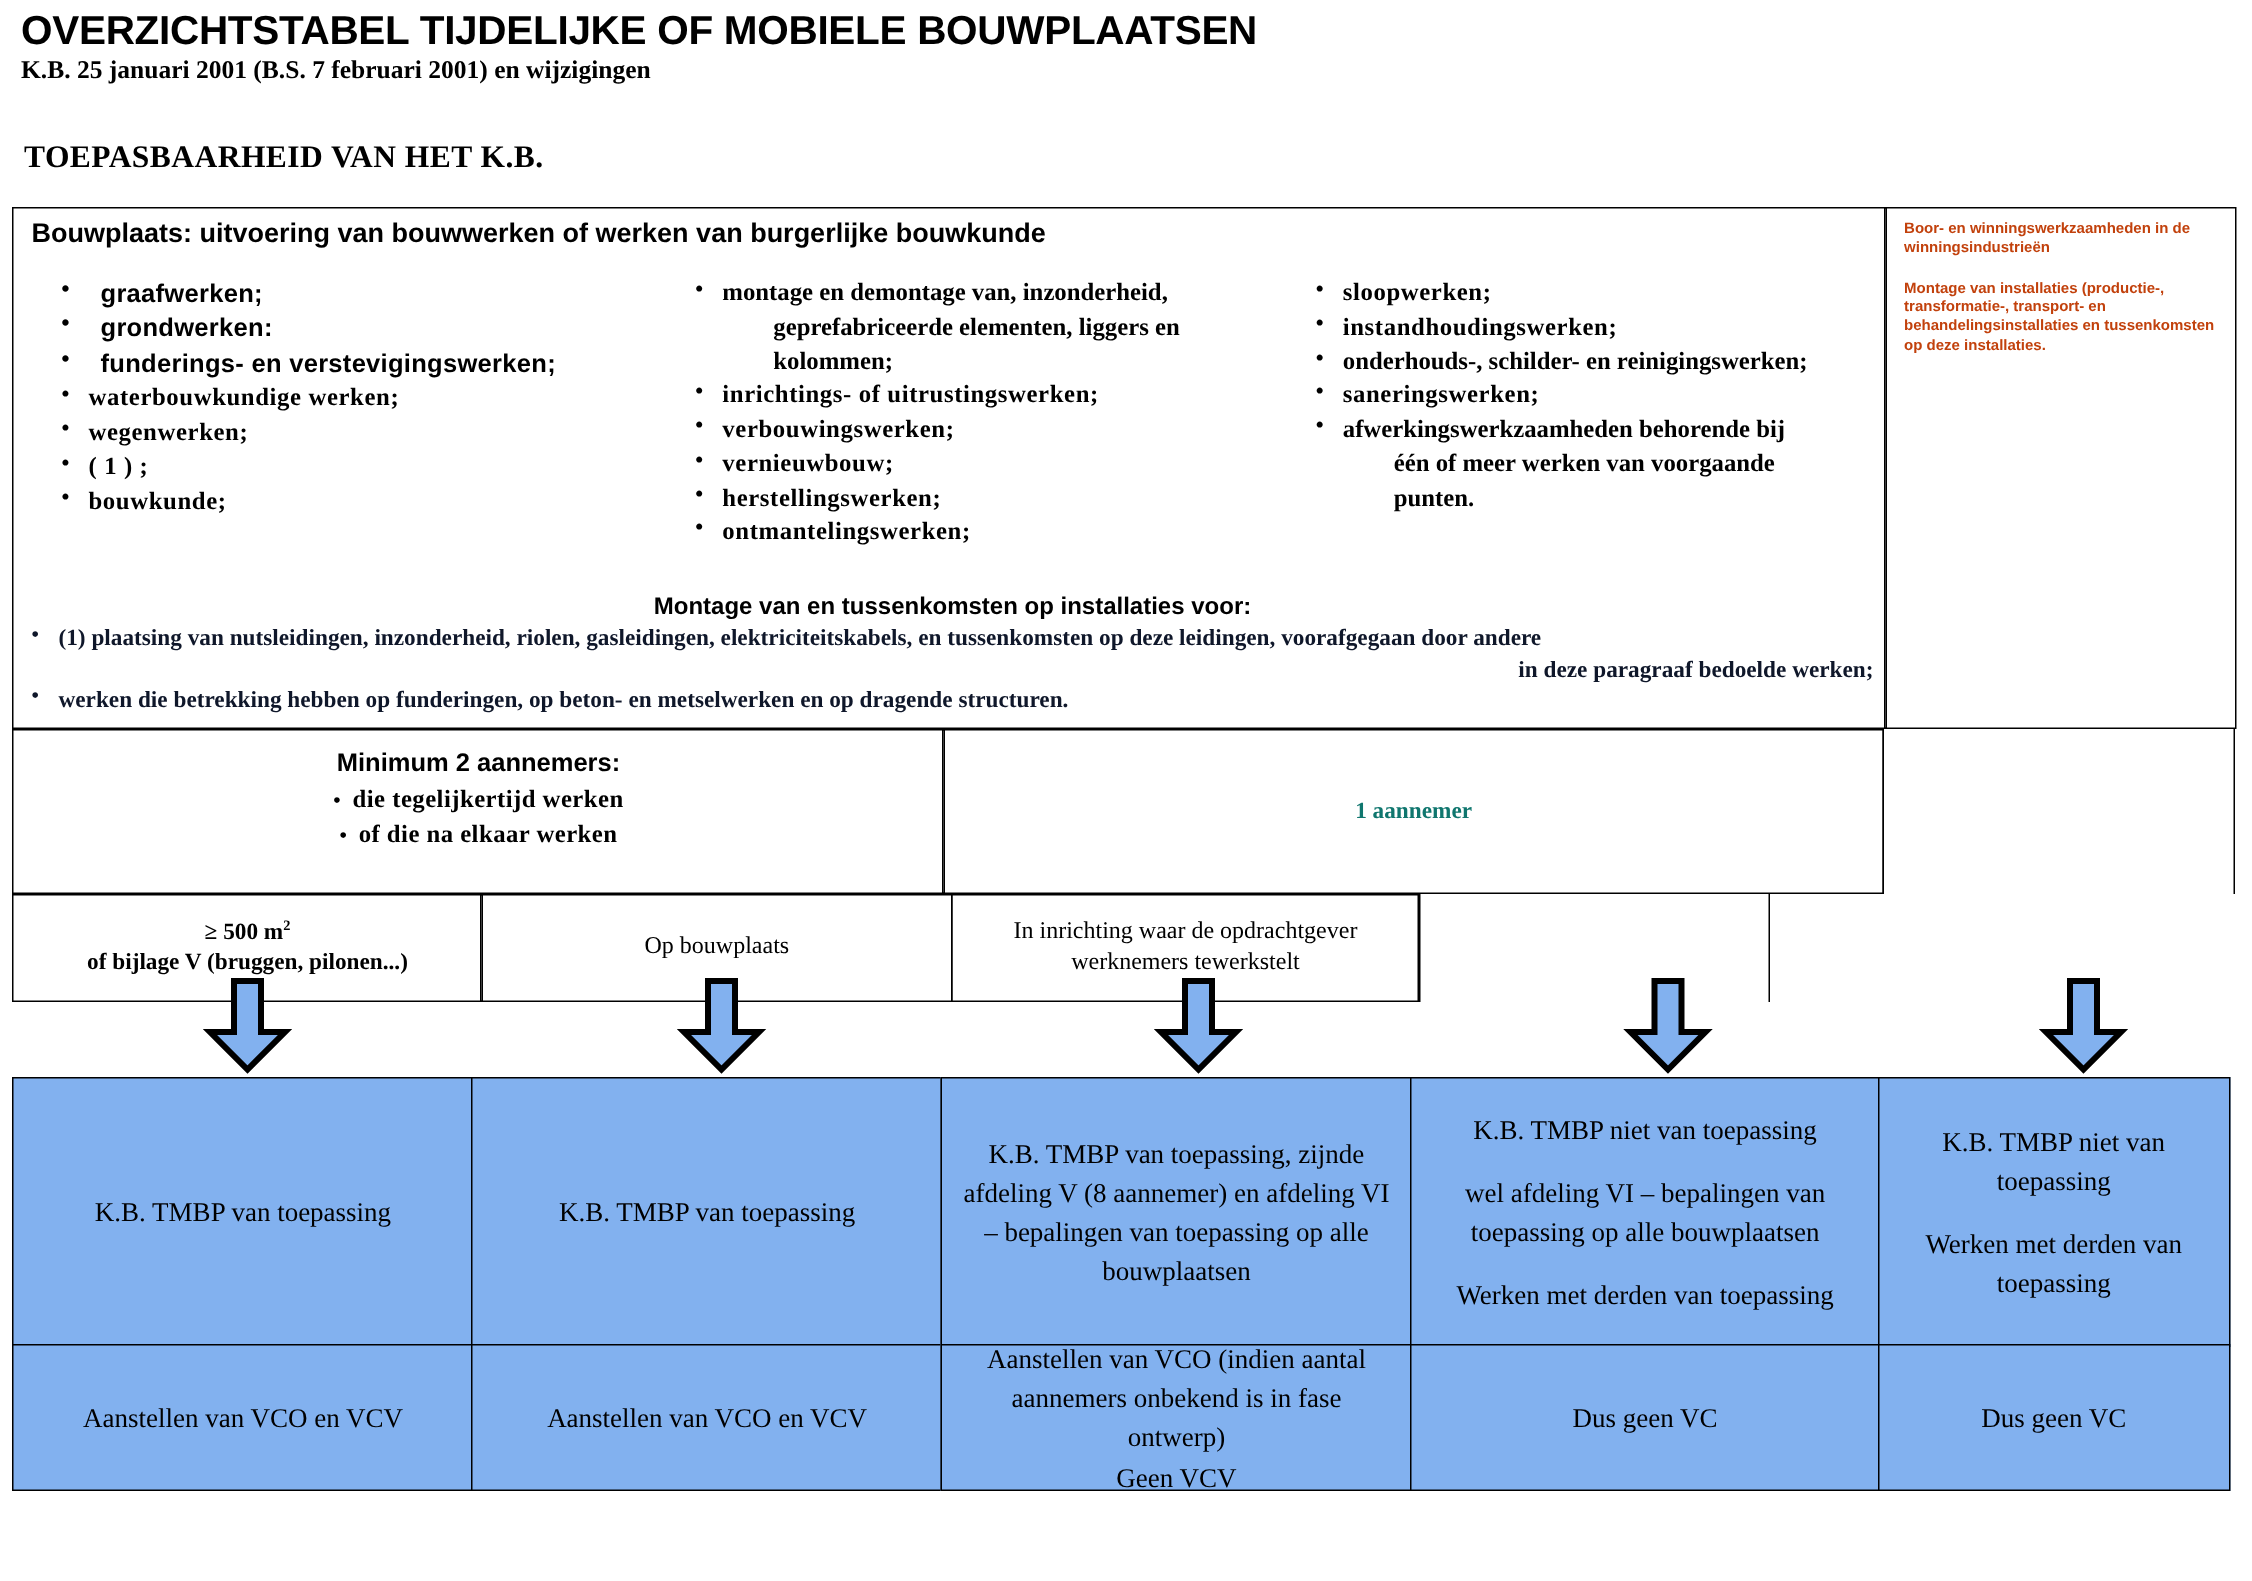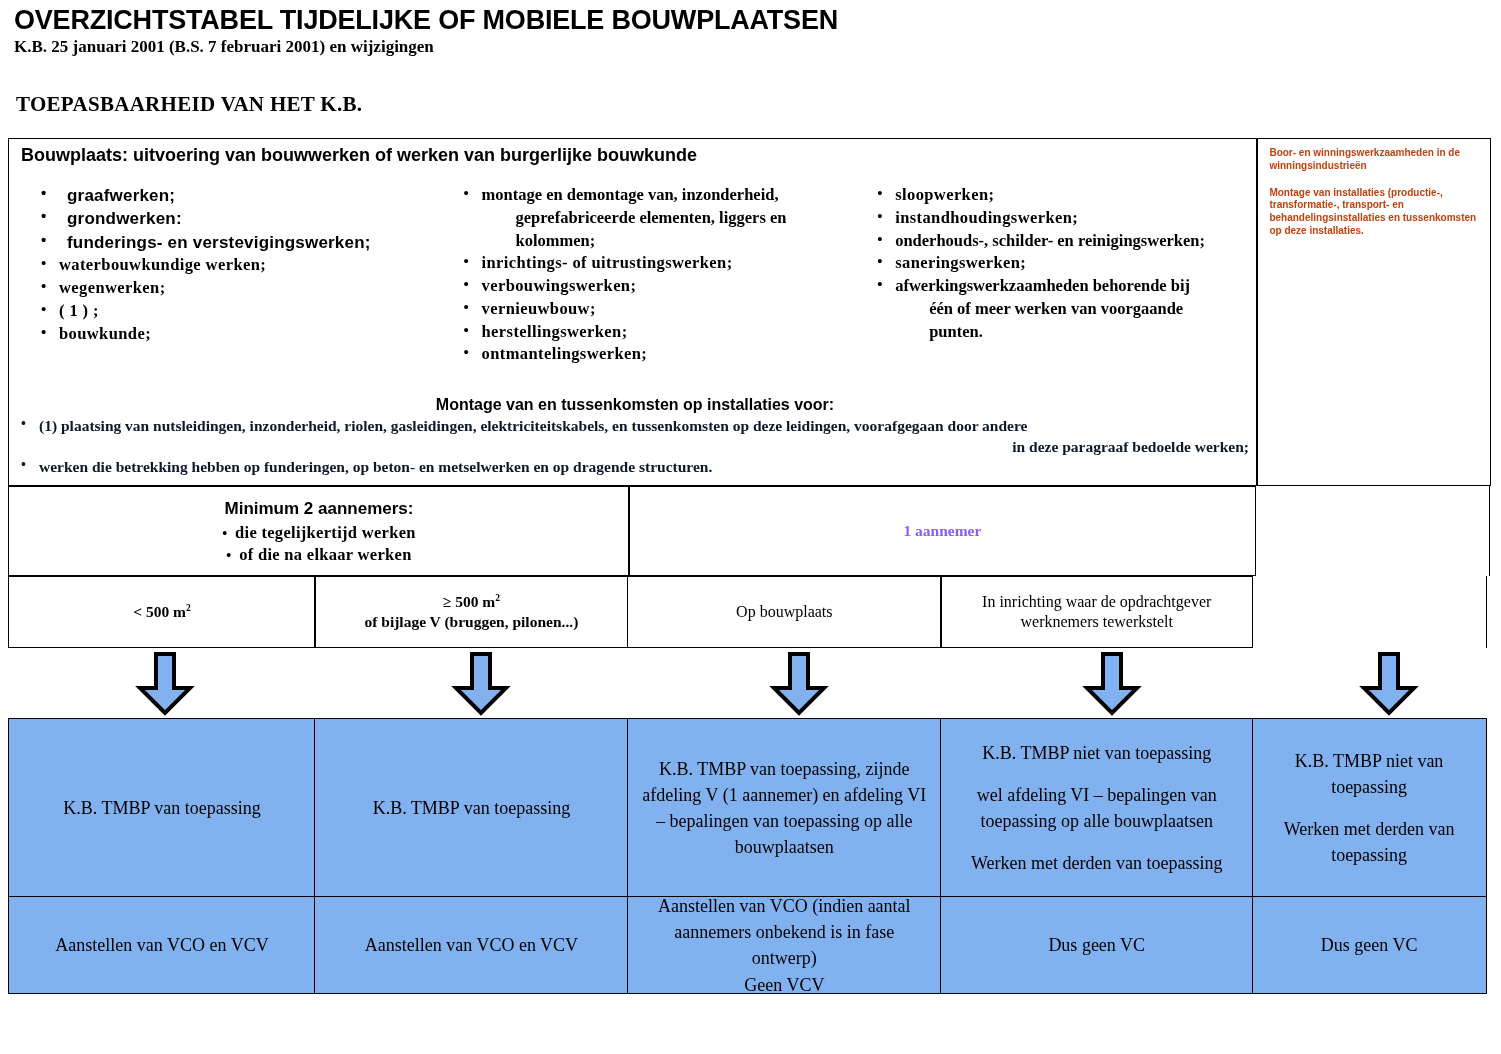--- a/index.html
+++ b/index.html
@@ -175,21 +175,21 @@
     position: absolute; left: 4px; top: -1px; font-size: 14px;
   }
   .sub-ind { display:block; padding-left: 32px; text-align: right; }
 
   
   .hrow { display: flex; }
   .h-min {
     width: 622px;
     border: 1.6px solid #000;
     margin-right: -1.6px;
-    padding: 12px 0 10px 0;
+    padding: 12px 0 28px 0;
     text-align: center;
   }
   .h-one {
     width: 628px;
     border: 1.6px solid #000;
     margin-right: -1.6px;
     display: flex; align-items: center; justify-content: center;
   }
   .h-blank {
     width: 235px;
@@ -202,21 +202,21 @@
   }
   .min-list { list-style: none; margin: 3px 0 0 0; padding: 0; }
   .min-list li {
     font-family: "Liberation Serif", serif;
     font-weight: bold; font-size: 16.5px; line-height: 1.3; color: #000;
     letter-spacing: 0.3px;
   }
   .min-list li::before { content: "\2022\00a0\00a0"; font-size: 14px; }
   .one-label {
     font-family: "Liberation Serif", serif;
-    font-weight: bold; font-size: 15.5px; color: #8b5cf6;
+    font-weight: bold; font-size: 15.5px; color: #0f766e;
   }
 
   
   .srow { display: flex; }
   .scell {
     border: 1.6px solid #000;
     margin-right: -1.6px;
     height: 72px;
     display: flex; align-items: center; justify-content: center;
     text-align: center;
@@ -347,25 +347,20 @@
           <li>of    die na elkaar werken</li>
         </ul>
       </div>
       <div class="h-one">
         <span class="one-label">1 aannemer</span>
       </div>
       <div class="h-blank"></div>
     </div>
 
     <div class="srow">
-      <div class="scell c-w1 bold">
-        <div>
-          <span>&lt; 500 m</span><sup>2</sup>
-        </div>
-      </div>
       <div class="scell c-w2 bold">
         <div>
           <div><span>≥ 500 m</span><sup>2</sup></div>
           <div>of bijlage V (bruggen, pilonen...)</div>
         </div>
       </div>
       <div class="scell c-w3">
         <div>
           <div>Op bouwplaats</div>
         </div>
@@ -415,21 +410,21 @@
             <p>K.B. TMBP van toepassing</p>
           </div>
       </div>
       <div class="bcell c-w2">
         <div>
             <p>K.B. TMBP van toepassing</p>
           </div>
       </div>
       <div class="bcell c-w3">
         <div>
-            <p>K.B. TMBP van toepassing, zijnde afdeling V (1 aannemer) en afdeling VI – bepalingen van toepassing op alle bouwplaatsen</p>
+            <p>K.B. TMBP van toepassing, zijnde afdeling V (8 aannemer) en afdeling VI – bepalingen van toepassing op alle bouwplaatsen</p>
           </div>
       </div>
       <div class="bcell c-w4">
         <div>
           <p>K.B. TMBP niet van toepassing</p>
           <p>wel afdeling VI – bepalingen van toepassing op alle bouwplaatsen</p>
           <p>Werken met derden van toepassing</p>
         </div>
       </div>
       <div class="bcell c-w5">

